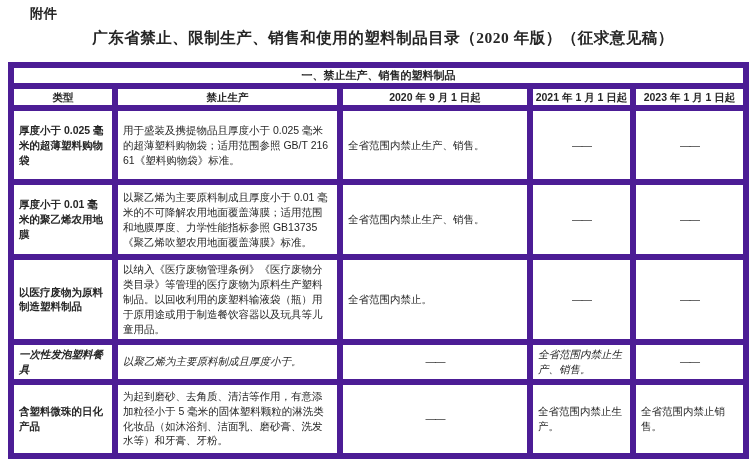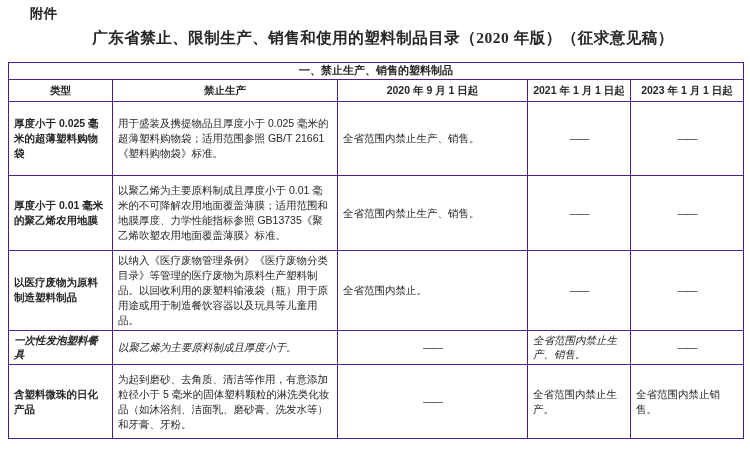--- a/index.html
+++ b/index.html
@@ -35,21 +35,21 @@
   }
   table.main {
     position: absolute;
     left: 8px;
     top: 62px;
     width: 735px;
     border-collapse: collapse;
     table-layout: fixed;
   }
   table.main td {
-    border: 1px solid #4c1d95;
+    border: 6px solid #4c1d95;
     font-size: 10.5px;
     line-height: 1.42;
     vertical-align: middle;
     padding: 2px 5px;
     word-break: break-all;
   }
   tr.band td {
     height: 17px;
     font-weight: bold;
     text-align: center;

